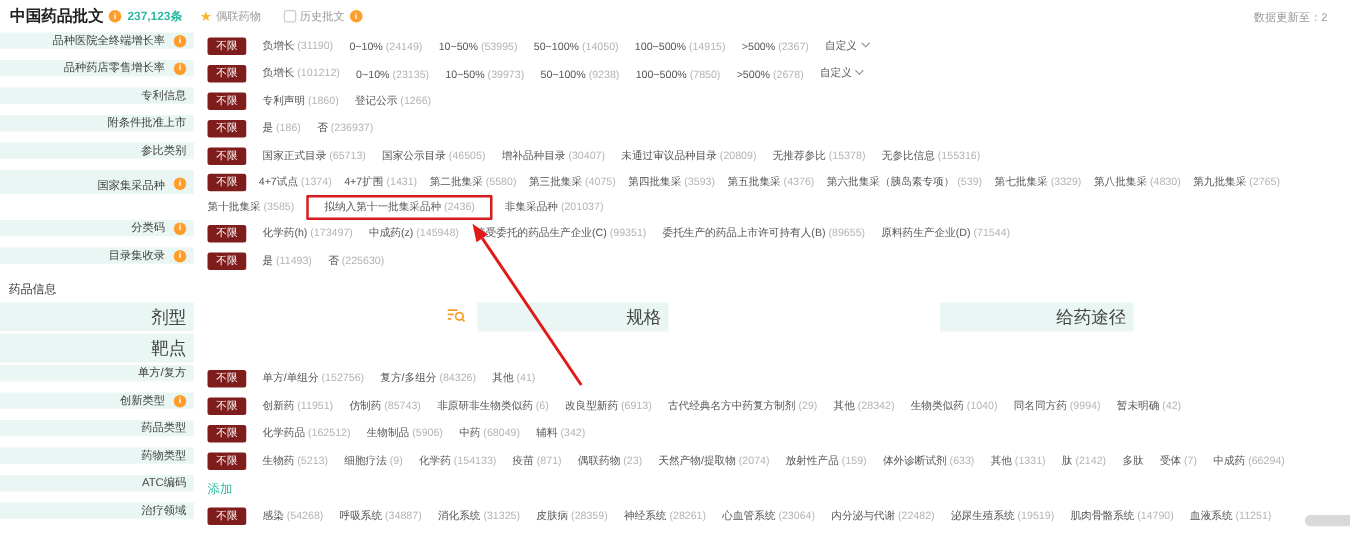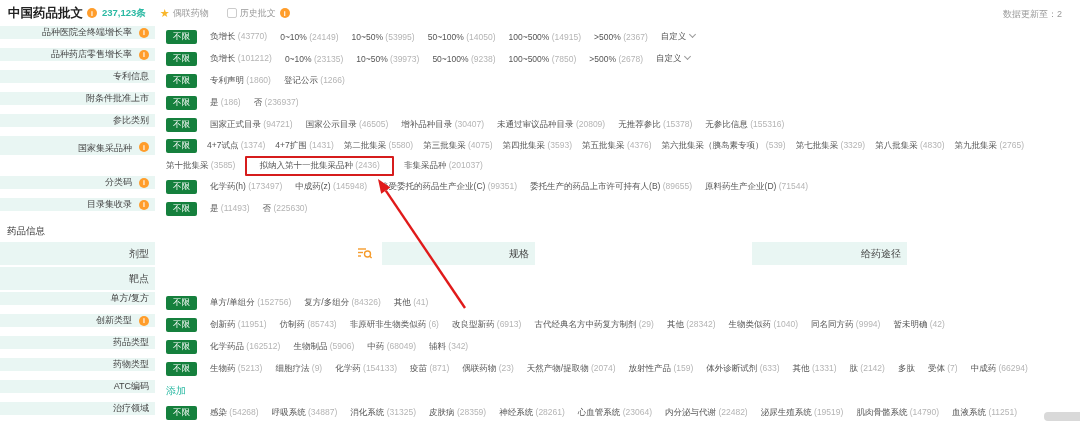--- a/index.html
+++ b/index.html
@@ -19,33 +19,33 @@
 .updated{position:absolute;left:1003px;top:8px;color:#999;font-size:9px;white-space:nowrap}
 
 .frow{display:flex;align-items:flex-start;height:22px}
 .frow.tall{height:40px}
 .flabel{flex:0 0 155px;background:#e9f6f3;display:flex;align-items:center;justify-content:flex-end;
   gap:3px;padding-right:6px;border-bottom:1px solid #fff;font-size:9px;color:#444;white-space:nowrap}
 .frow.tall .flabel{align-items:flex-start;padding-top:6px}
 .fbody{flex:1;display:flex;flex-direction:column;justify-content:center;padding-left:11px;overflow:hidden}
 .fline{display:flex;align-items:center;gap:13px;white-space:nowrap;height:22px;flex:0 0 auto}
 .frow.tall .fline{height:20px;gap:10px}
-.chip{background:#15803d;color:#fff;border-radius:2px;padding:2px 7px;font-size:8.5px;flex:0 0 auto;line-height:1.1}
+.chip{background:#7f1d1d;color:#fff;border-radius:2px;padding:2px 7px;font-size:8.5px;flex:0 0 auto;line-height:1.1}
 .opt{font-size:8.5px;color:#555;flex:0 0 auto}
 .opt em{font-style:normal;color:#b4b4b4}
 .opt.hl{border:2px solid #d61c1c;padding:2px 12px;border-radius:1px}
 .addlink{color:#2bb9a3;font-size:10px}
 .caret{display:inline-block;border:solid #9b9b9b;border-width:0 1px 1px 0;padding:2px;
   transform:rotate(45deg);margin-left:4px;vertical-align:2px}
 
 .sec-title{height:22px;display:flex;align-items:center;padding-left:7px;font-size:9.5px;
   font-weight:normal;color:#333}
 .drow{display:flex;height:24px;margin-bottom:1px}
 .dlabel{background:#e9f6f3;display:flex;align-items:center;justify-content:flex-end;
-  padding-right:6px;font-size:10px;color:#444;border-bottom:1px solid #fff}
+  padding-right:6px;font-size:14px;color:#444;border-bottom:1px solid #fff}
 .dinput{background:#fff;display:flex;align-items:center;justify-content:flex-end;padding-right:10px}
 .w155{flex:0 0 155px}.w227{flex:0 0 227px}.w153{flex:0 0 153px}.w217{flex:0 0 217px}.wrest{flex:1}
 
 .overlay{position:absolute;inset:0;width:1080px;height:439px;pointer-events:none;z-index:9}
 .corner{position:absolute;right:-4px;bottom:2px;width:40px;height:9px;background:#d9d9d9;
   border-radius:4px;z-index:8}
 </style>
 </head>
 <body>
 
@@ -65,21 +65,21 @@
 
   <div id="basic-filters">
       <div class="frow">
         <div class="flabel">
           <span>品种医院全终端增长率</span>
           <span class="info-i">i</span>
         </div>
         <div class="fbody">
           <div class="fline">
             <span class="chip">不限</span>
-            <span class="opt">负增长<em> (43770)</em></span>
+            <span class="opt">负增长<em> (31190)</em></span>
             <span class="opt">0~10%<em> (24149)</em></span>
             <span class="opt">10~50%<em> (53995)</em></span>
             <span class="opt">50~100%<em> (14050)</em></span>
             <span class="opt">100~500%<em> (14915)</em></span>
             <span class="opt">&gt;500%<em> (2367)</em></span>
             <span class="opt">自定义<span class="caret"></span></span>
           </div>
         </div>
       </div>
       <div class="frow">
@@ -124,21 +124,21 @@
           </div>
         </div>
       </div>
       <div class="frow">
         <div class="flabel">
           <span>参比类别</span>
         </div>
         <div class="fbody">
           <div class="fline">
             <span class="chip">不限</span>
-            <span class="opt">国家正式目录<em> (94721)</em></span>
+            <span class="opt">国家正式目录<em> (65713)</em></span>
             <span class="opt">国家公示目录<em> (46505)</em></span>
             <span class="opt">增补品种目录<em> (30407)</em></span>
             <span class="opt">未通过审议品种目录<em> (20809)</em></span>
             <span class="opt">无推荐参比<em> (15378)</em></span>
             <span class="opt">无参比信息<em> (155316)</em></span>
           </div>
         </div>
       </div>
       <div class="frow tall">
         <div class="flabel">

